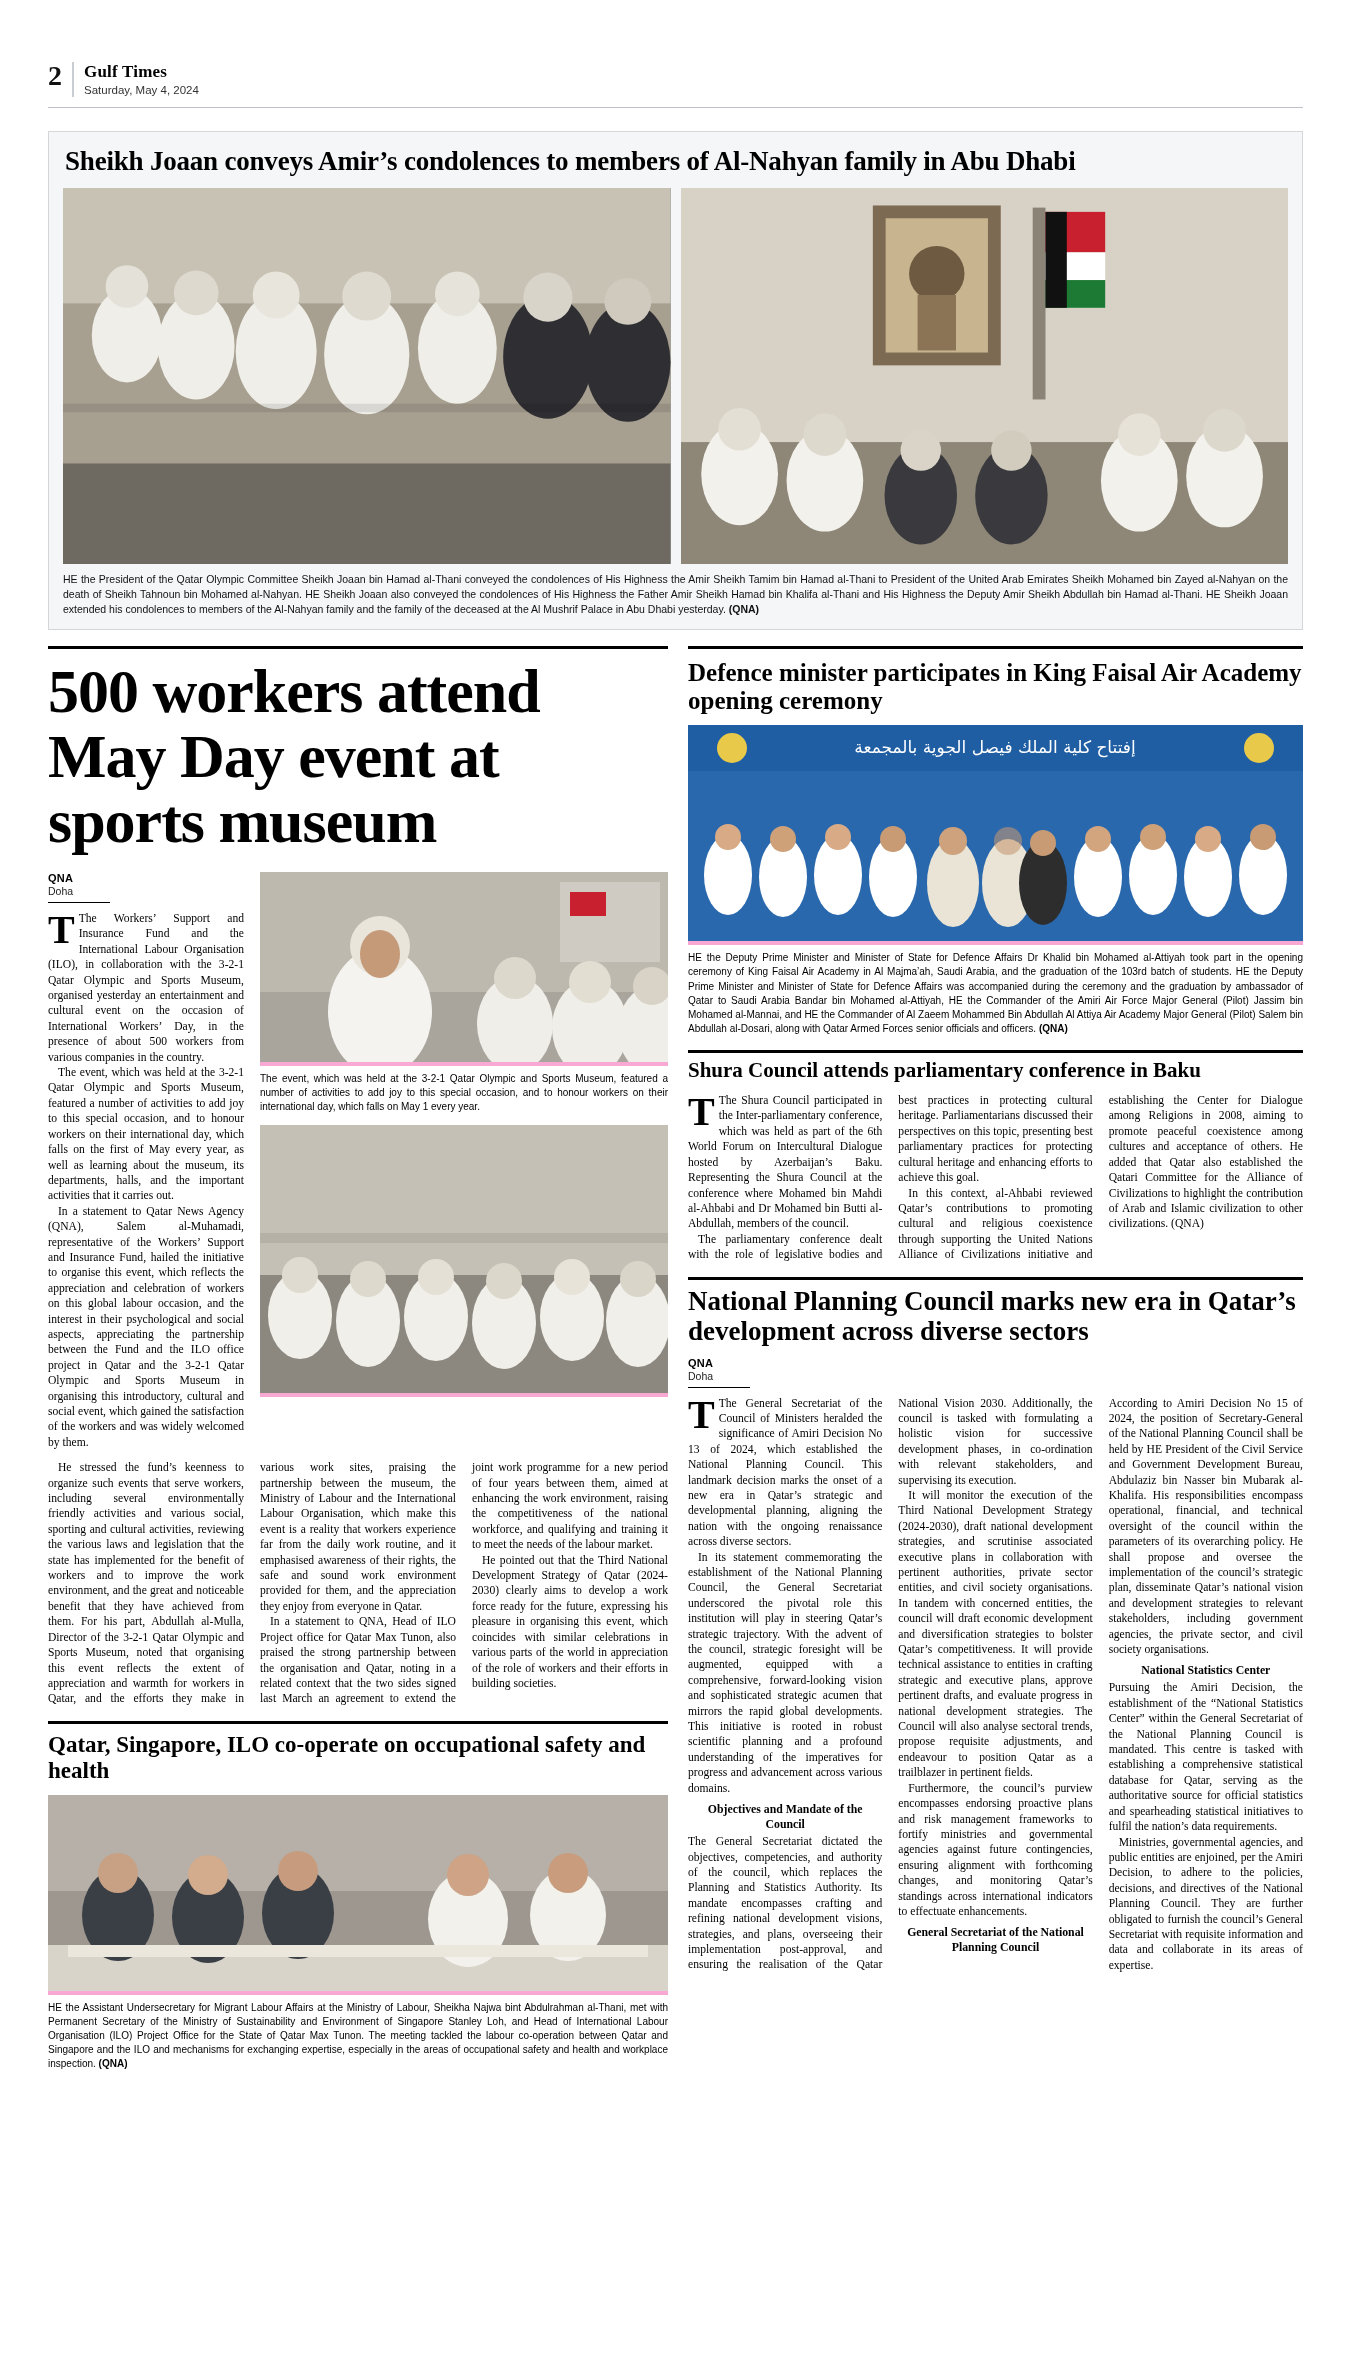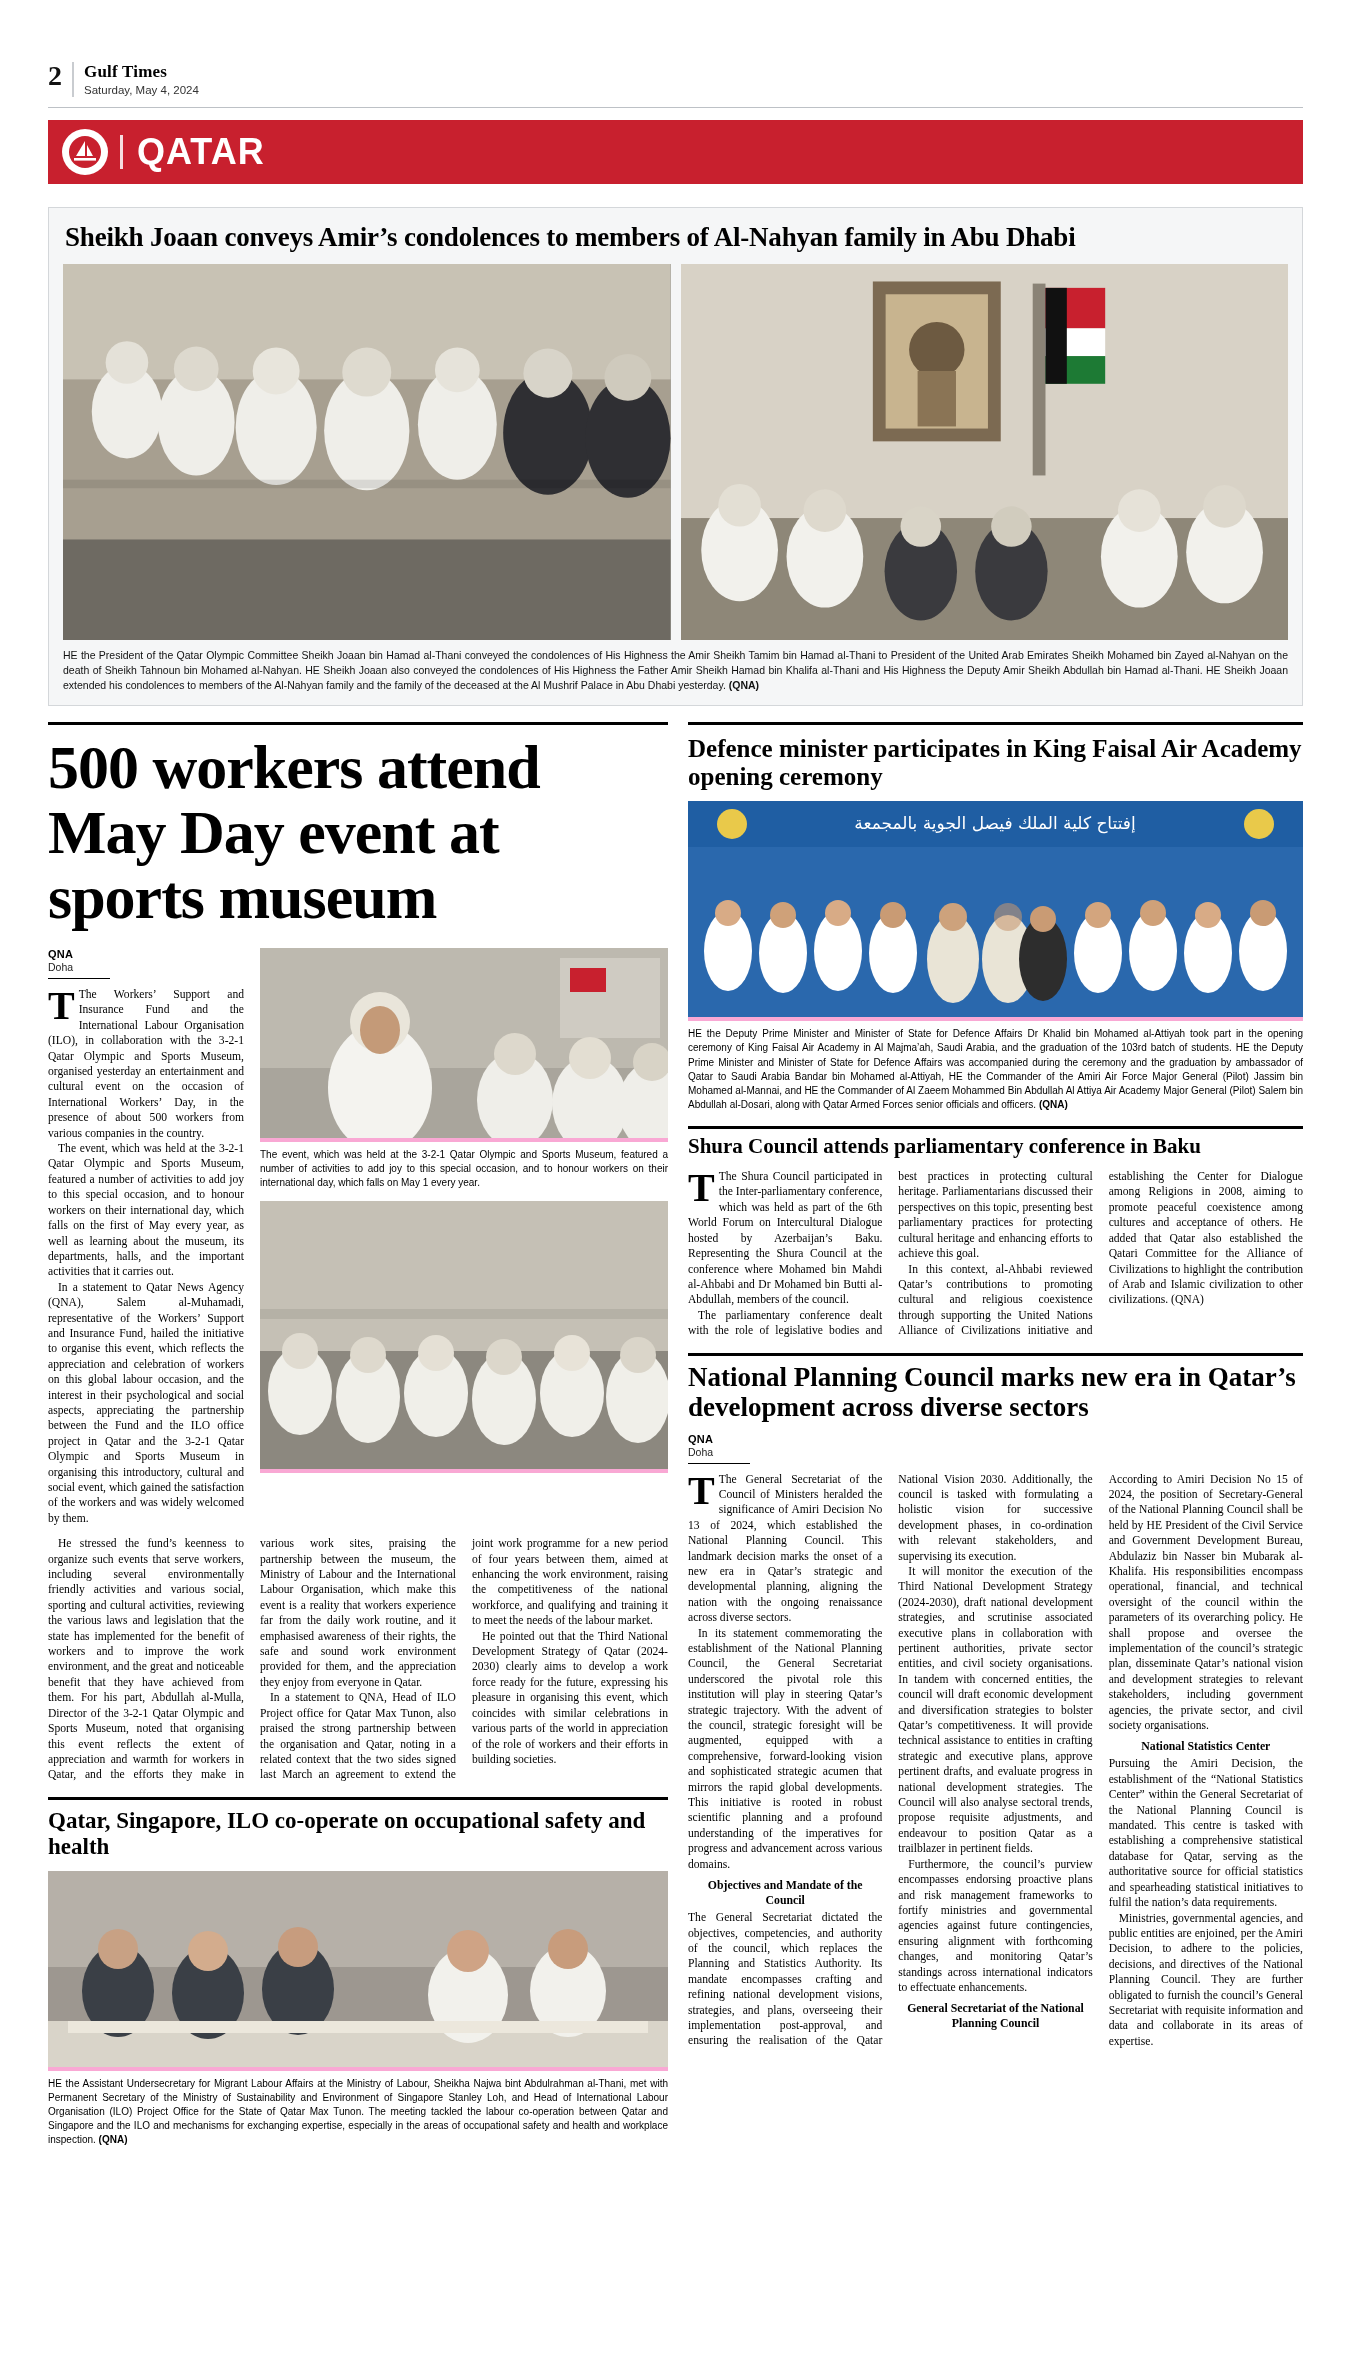--- a/index.html
+++ b/index.html
@@ -214,32 +214,20 @@
   <div class="masthead">
     <div class="folio">2</div>
     <div class="mast-rule"></div>
     <div class="mast-text">
       <div class="mast-title">Gulf Times</div>
       <div class="mast-date">Saturday, May 4, 2024</div>
     </div>
   </div>
   <div class="hr-thin"></div>
 
-  <div class="section-banner">
-    <div class="logo-circle">
-      <svg width="34" height="34" viewBox="0 0 34 34" aria-hidden="true">
-        <circle cx="17" cy="17" r="16" fill="#c8202e"></circle>
-        <path d="M17 6 L17 21 L8 21 Z" fill="#ffffff"></path>
-        <path d="M19 10 L25 21 L19 21 Z" fill="#ffffff"></path>
-        <rect x="6" y="23" width="22" height="2.6" fill="#ffffff"></rect>
-      </svg>
-    </div>
-    <div class="banner-sep"></div>
-    <div class="section-name">QATAR</div>
-  </div>
 
   <div class="lead-box">
     <div class="lead-headline">Sheikh Joaan conveys Amir’s condolences to members of Al-Nahyan family in Abu Dhabi</div>
     <div class="lead-photos">
 
       <div class="photo">
         <svg width="100%" height="376" viewBox="0 0 570 376" preserveAspectRatio="xMidYMid slice" aria-hidden="true">
           <rect width="570" height="376" fill="#b9b3a6"></rect>
           <rect x="0" y="0" width="570" height="120" fill="#c8c2b4"></rect>
           <rect x="0" y="120" width="570" height="150" fill="#a79f90"></rect>

